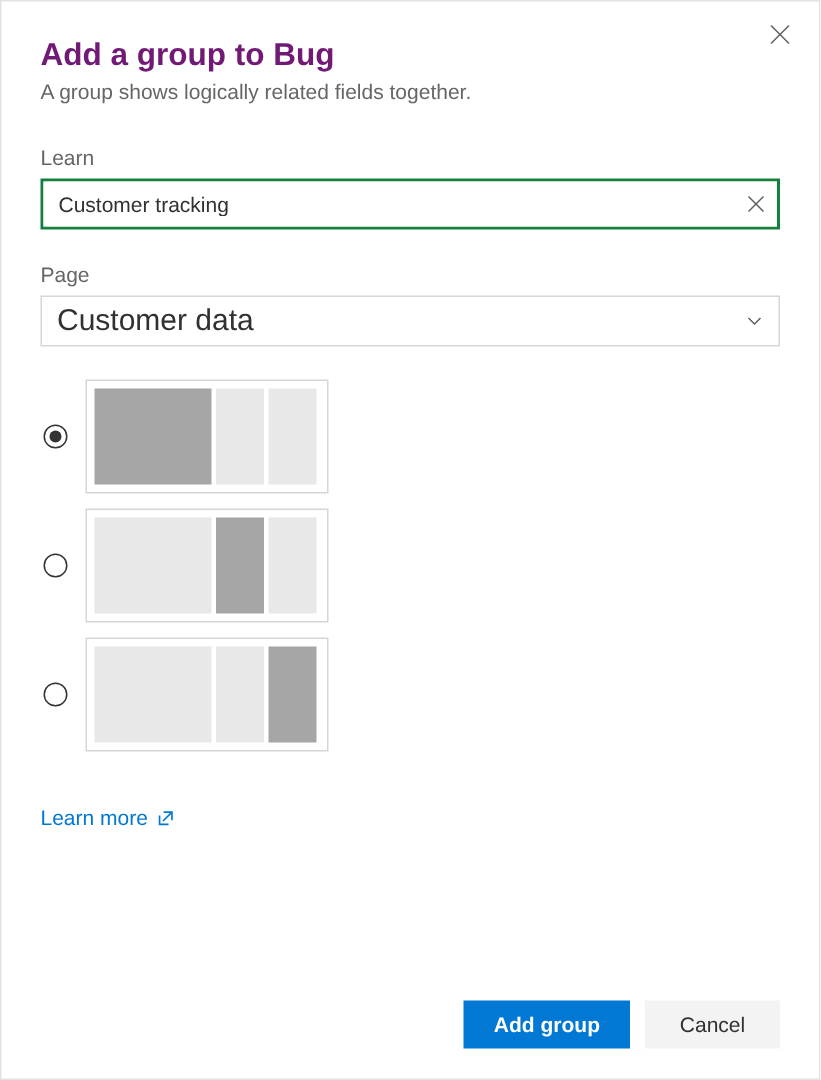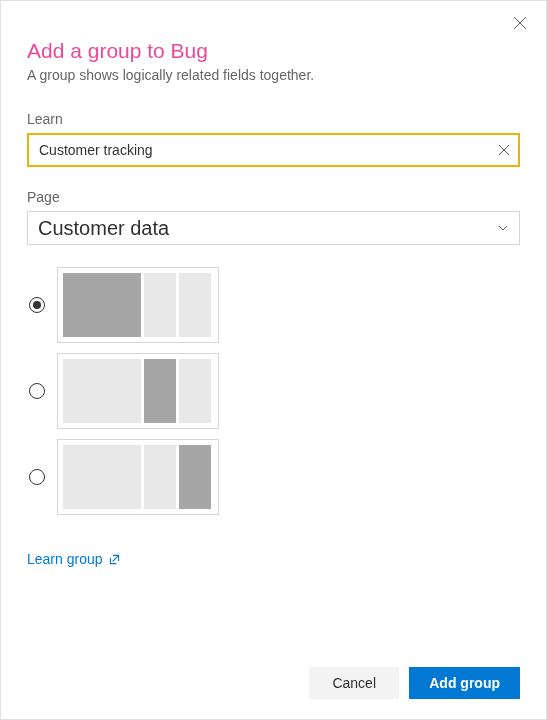--- a/index.html
+++ b/index.html
@@ -31,42 +31,42 @@
       align-items: center;
       justify-content: center;
       color: #605e5c;
     }
     .close-btn svg {
       width: 14px;
       height: 14px;
     }
     .dialog-title {
       font-size: 21px;
-      font-weight: 400;
-      color: #ec4899;
+      font-weight: 700;
+      color: #701a75;
       margin-bottom: 4px;
-      margin-top: 14px;
+      margin-top: 0;
     }
     .dialog-subtitle {
       font-size: 14px;
       color: #666;
       margin-bottom: 28px;
     }
     .field-label {
       font-size: 14px;
       color: #666;
       margin-bottom: 6px;
       display: block;
     }
     .field-group {
       margin-bottom: 22px;
     }
     .input-wrapper {
       position: relative;
-      border: 2px solid #eab308;
+      border: 2px solid #15803d;
       height: 34px;
       display: flex;
       align-items: center;
     }
     .text-input {
       border: none;
       outline: none;
       width: 100%;
       height: 100%;
       padding: 0 34px 0 10px;
@@ -265,26 +265,26 @@
       <span class="radio"></span>
     </div>
     <div class="layout-preview">
       <div class="col col-1"></div>
       <div class="col col-2"></div>
       <div class="col col-3 active"></div>
     </div>
   </div>
 
   <a class="learn-more">
-    <span>Learn group</span>
+    <span>Learn more</span>
     <svg viewBox="0 0 12 12" stroke="currentColor" stroke-width="1.2" fill="none">
       <polyline points="4.5,1.5 10.5,1.5 10.5,7.5"></polyline>
       <line x1="10.5" y1="1.5" x2="4" y2="8"></line>
       <polyline points="8,10.5 1.5,10.5 1.5,4"></polyline>
     </svg>
   </a>
 
   <div class="dialog-footer">
+    <button class="btn btn-primary">Add group</button>
     <button class="btn btn-secondary">Cancel</button>
-    <button class="btn btn-primary">Add group</button>
   </div>
 
 </div>
 
 </body></html>

